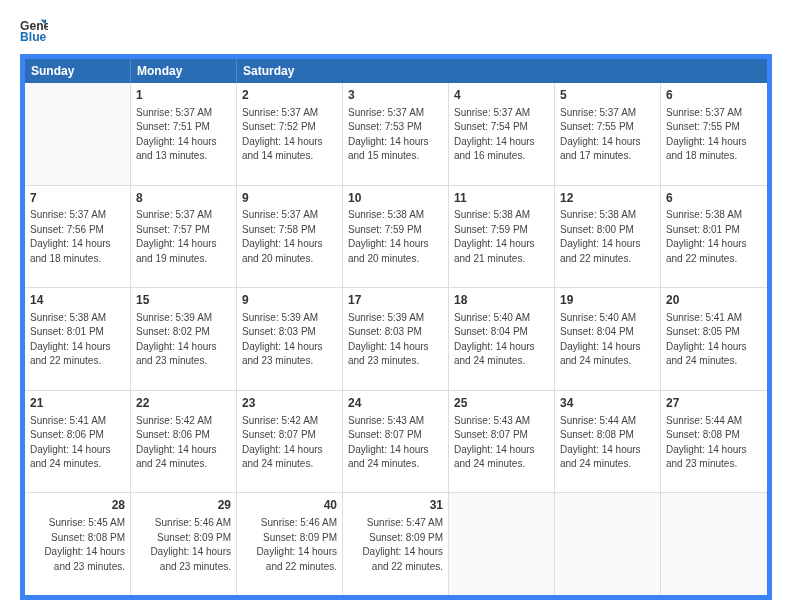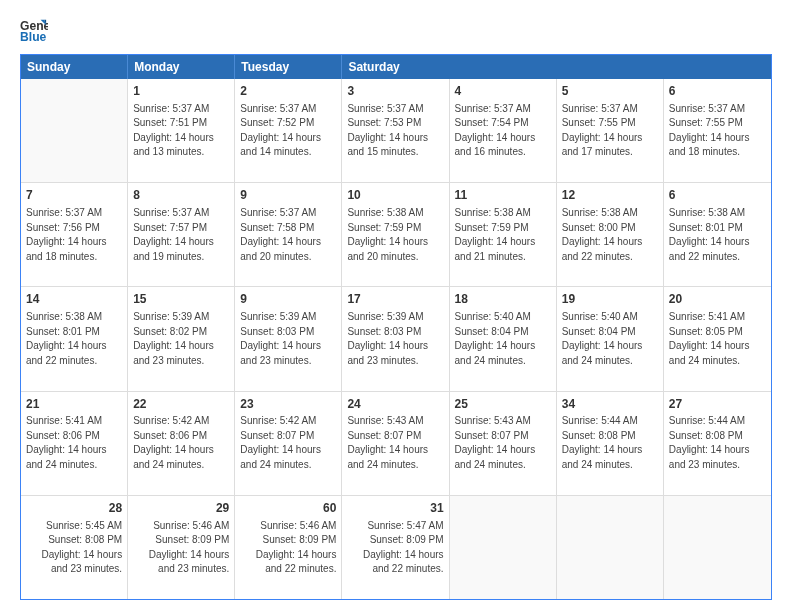--- a/index.html
+++ b/index.html
@@ -41,21 +41,21 @@
       color: #333;
     }
     .subtitle {
       font-size: 14px;
       color: #555;
     }
     .calendar {
       flex: 1;
       display: flex;
       flex-direction: column;
-      border: 1px solid #3b82f6;
+      border: 5px solid #3b82f6;
     }
     .cal-header {
       display: grid;
       grid-template-columns: repeat(7, 1fr);
       background-color: #2a6db5;
     }
     .cal-header-cell {
       color: #fff;
       font-size: 12px;
       font-weight: bold;
@@ -128,21 +128,20 @@
     <div class="title-block">
       <div class="main-title"></div>
       <div class="subtitle"></div>
     </div>
   </div>
 
   <div class="calendar">
     <div class="cal-header" id="cal-header">
         <div class="cal-header-cell">Sunday</div>
         <div class="cal-header-cell">Monday</div>
-        <div class="cal-header-cell">Tuesday</div>
         <div class="cal-header-cell">Saturday</div>
       </div>
     <div class="cal-body" id="cal-body">
         <div class="cal-row">
           <div class="cal-cell empty"></div>
           <div class="cal-cell"><span class="day-num">1</span><span class="cell-info">Sunrise: 5:37 AM<br>Sunset: 7:51 PM<br>Daylight: 14 hours and 13 minutes.</span></div>
           <div class="cal-cell"><span class="day-num">2</span><span class="cell-info">Sunrise: 5:37 AM<br>Sunset: 7:52 PM<br>Daylight: 14 hours and 14 minutes.</span></div>
           <div class="cal-cell"><span class="day-num">3</span><span class="cell-info">Sunrise: 5:37 AM<br>Sunset: 7:53 PM<br>Daylight: 14 hours and 15 minutes.</span></div>
           <div class="cal-cell"><span class="day-num">4</span><span class="cell-info">Sunrise: 5:37 AM<br>Sunset: 7:54 PM<br>Daylight: 14 hours and 16 minutes.</span></div>
           <div class="cal-cell"><span class="day-num">5</span><span class="cell-info">Sunrise: 5:37 AM<br>Sunset: 7:55 PM<br>Daylight: 14 hours and 17 minutes.</span></div>
@@ -171,21 +170,21 @@
           <div class="cal-cell"><span class="day-num">22</span><span class="cell-info">Sunrise: 5:42 AM<br>Sunset: 8:06 PM<br>Daylight: 14 hours and 24 minutes.</span></div>
           <div class="cal-cell"><span class="day-num">23</span><span class="cell-info">Sunrise: 5:42 AM<br>Sunset: 8:07 PM<br>Daylight: 14 hours and 24 minutes.</span></div>
           <div class="cal-cell"><span class="day-num">24</span><span class="cell-info">Sunrise: 5:43 AM<br>Sunset: 8:07 PM<br>Daylight: 14 hours and 24 minutes.</span></div>
           <div class="cal-cell"><span class="day-num">25</span><span class="cell-info">Sunrise: 5:43 AM<br>Sunset: 8:07 PM<br>Daylight: 14 hours and 24 minutes.</span></div>
           <div class="cal-cell"><span class="day-num">34</span><span class="cell-info">Sunrise: 5:44 AM<br>Sunset: 8:08 PM<br>Daylight: 14 hours and 24 minutes.</span></div>
           <div class="cal-cell"><span class="day-num">27</span><span class="cell-info">Sunrise: 5:44 AM<br>Sunset: 8:08 PM<br>Daylight: 14 hours and 23 minutes.</span></div>
         </div>
         <div class="cal-row">
           <div class="cal-cell"><span class="day-num">28</span><span class="cell-info">Sunrise: 5:45 AM<br>Sunset: 8:08 PM<br>Daylight: 14 hours and 23 minutes.</span></div>
           <div class="cal-cell"><span class="day-num">29</span><span class="cell-info">Sunrise: 5:46 AM<br>Sunset: 8:09 PM<br>Daylight: 14 hours and 23 minutes.</span></div>
-          <div class="cal-cell"><span class="day-num">60</span><span class="cell-info">Sunrise: 5:46 AM<br>Sunset: 8:09 PM<br>Daylight: 14 hours and 22 minutes.</span></div>
+          <div class="cal-cell"><span class="day-num">40</span><span class="cell-info">Sunrise: 5:46 AM<br>Sunset: 8:09 PM<br>Daylight: 14 hours and 22 minutes.</span></div>
           <div class="cal-cell"><span class="day-num">31</span><span class="cell-info">Sunrise: 5:47 AM<br>Sunset: 8:09 PM<br>Daylight: 14 hours and 22 minutes.</span></div>
           <div class="cal-cell empty"></div>
           <div class="cal-cell empty"></div>
           <div class="cal-cell empty"></div>
         </div>
       </div>
   </div>
 </div>
 
 </body></html>

